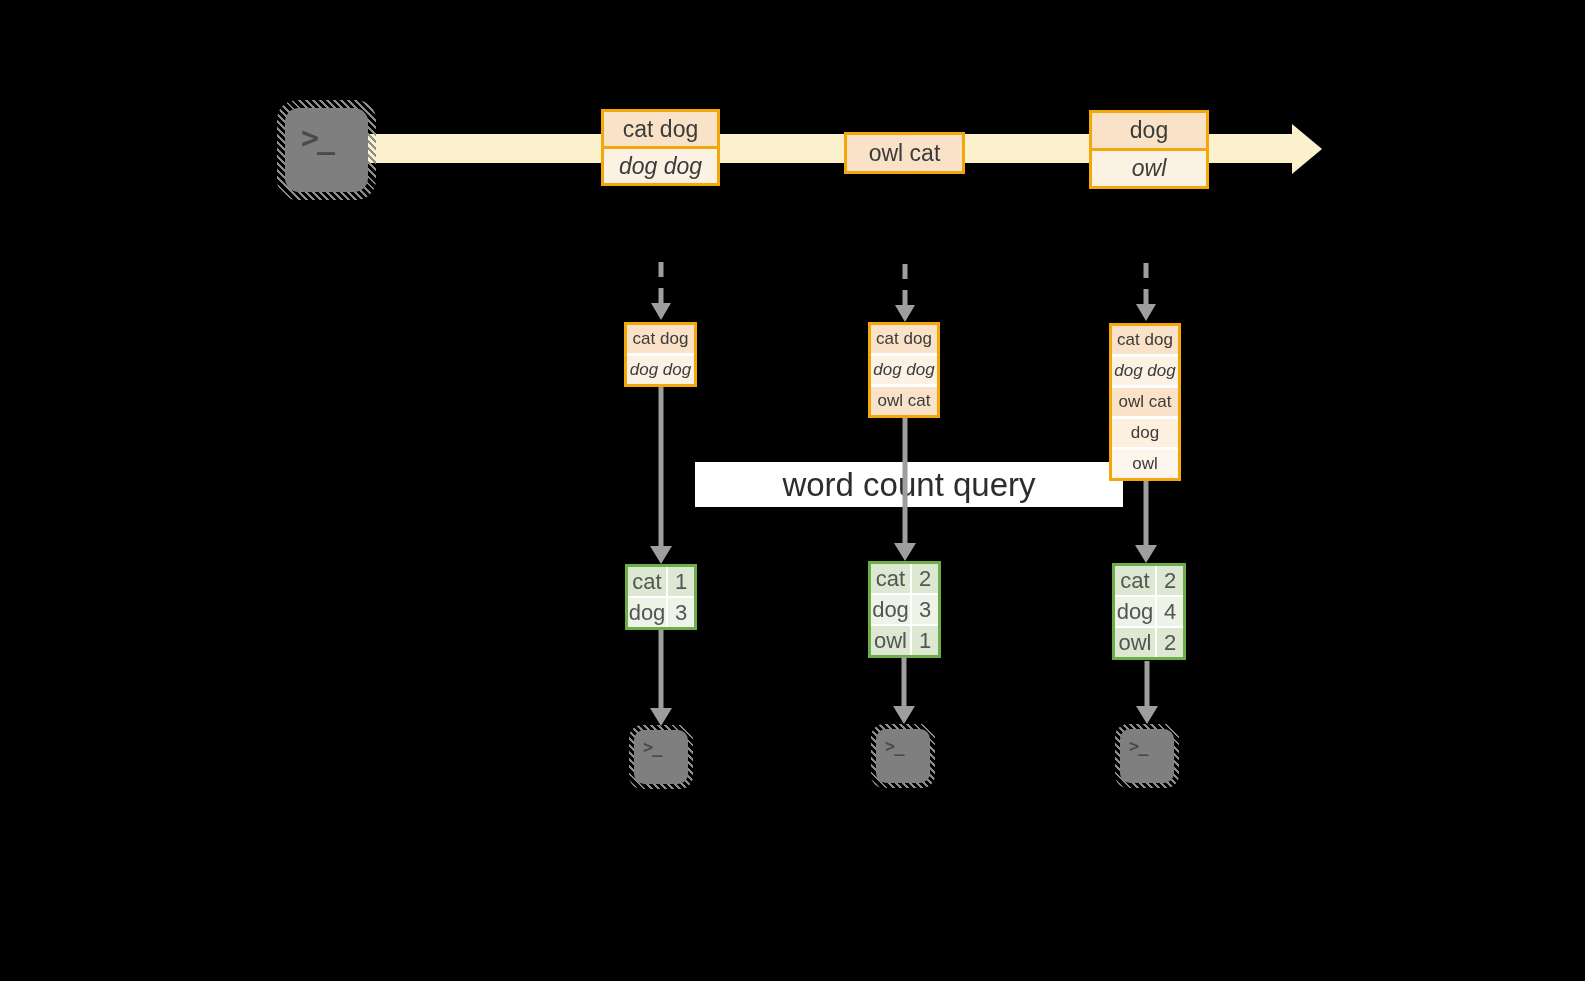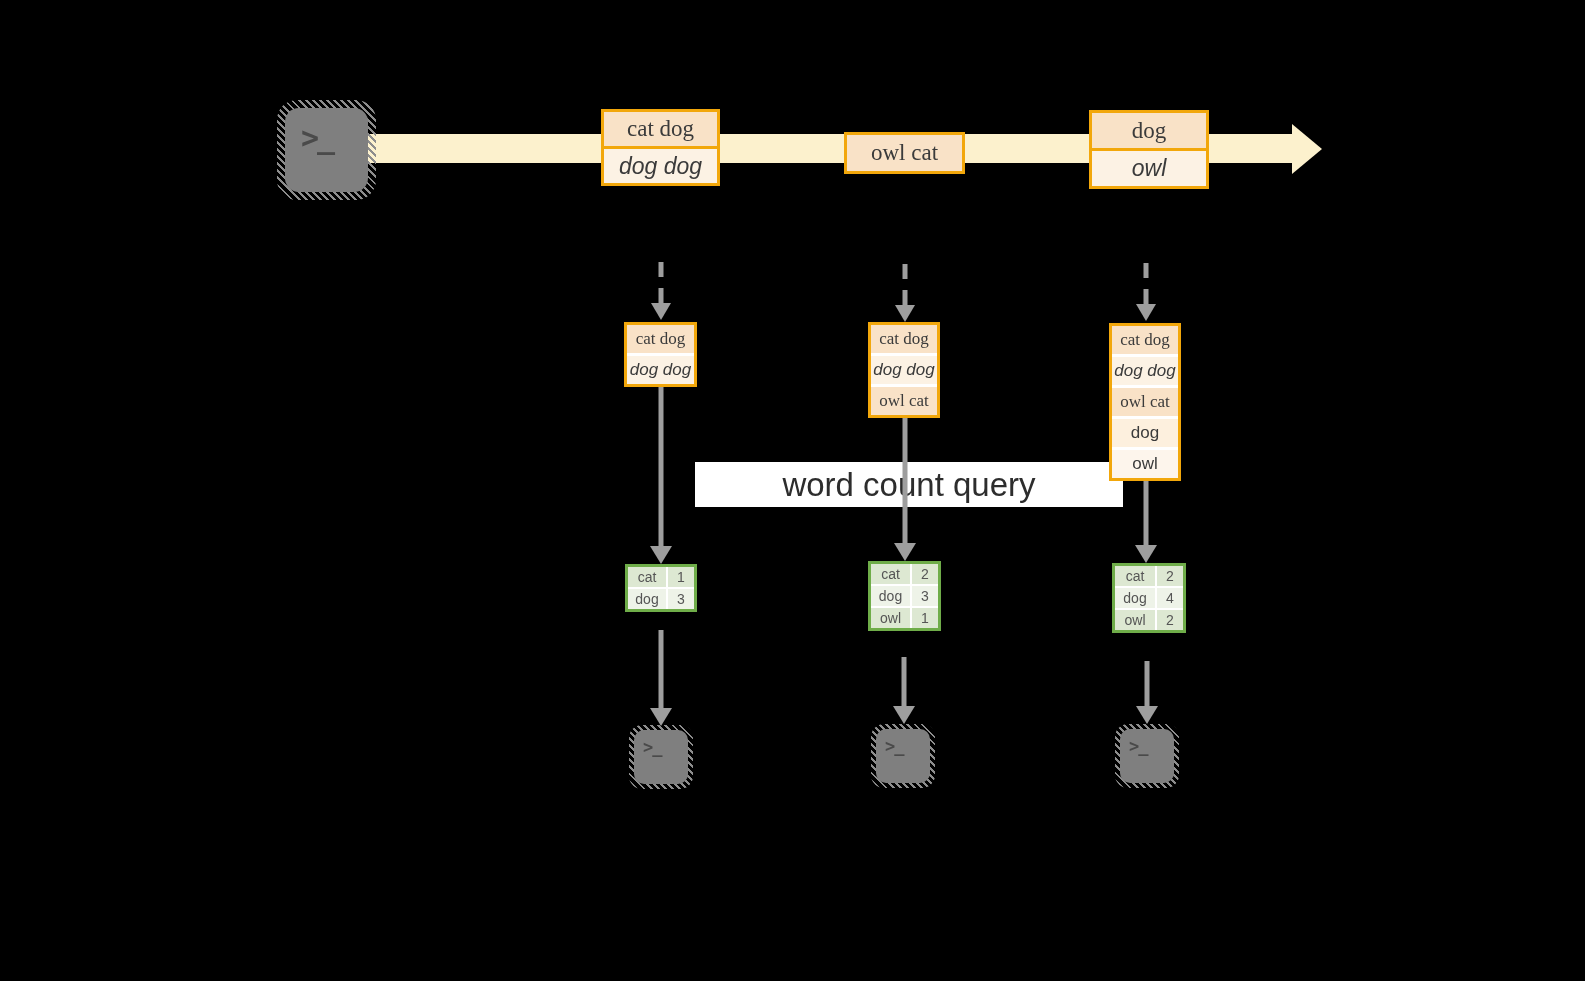--- a/index.html
+++ b/index.html
@@ -38,43 +38,43 @@
   .term-small .term-glyph{left:9px;top:7px;font-size:17px;letter-spacing:-1px;}
 
   
   .event{z-index:1;display:flex;flex-direction:column;}
   .msg{
     border:3px solid var(--box-border,#f2a70b);
     display:flex;align-items:center;justify-content:center;
     font-size:23px;box-sizing:border-box;
   }
   .msg + .msg{margin-top:-3px;}
-  .fill-dark{background:var(--box-dark,#f9e2c7);font-family:Liberation Serif, serif;}
+  .fill-dark{background:var(--box-dark,#f9e2c7);}
   .fill-light{background:var(--box-light,#fcf2e4);font-style:italic;}
   .fill-medium{background:#fdf0de;}
   .fill-lighter{background:var(--box-lighter,#fdf5ec);}
 
   
   .stack{
     border:3px solid var(--box-border,#f2a70b);background:#fff;
     display:flex;flex-direction:column;gap:3px;z-index:2;box-sizing:content-box;
   }
   .stack .row{
     height:28px;display:flex;align-items:center;justify-content:center;
     font-size:17px;
   }
 
   
   .wtable{
     border:3px solid var(--table-border,#6fad49);background:#fff;
     display:grid;grid-template-columns:1fr 26px;gap:2px;z-index:2;box-sizing:content-box;
   }
   .wtable .cell{
-    height:20px;display:flex;align-items:center;justify-content:center;
-    font-size:14px;color:#555;
+    height:29px;display:flex;align-items:center;justify-content:center;
+    font-size:22px;color:#555;
   }
   .cell-dark{background:var(--cell-dark,#dde8d2);}
   .cell-light{background:var(--cell-light,#eef3e8);}
 
   
   .vline{width:5px;transform:translateX(-50%);background:var(--arrow-gray,#9e9e9e);z-index:3;}
   .vdash{
     width:5px;transform:translateX(-50%);z-index:3;
     background:repeating-linear-gradient(to bottom,var(--arrow-gray,#9e9e9e) 0 15px,transparent 15px 26px);
   }

